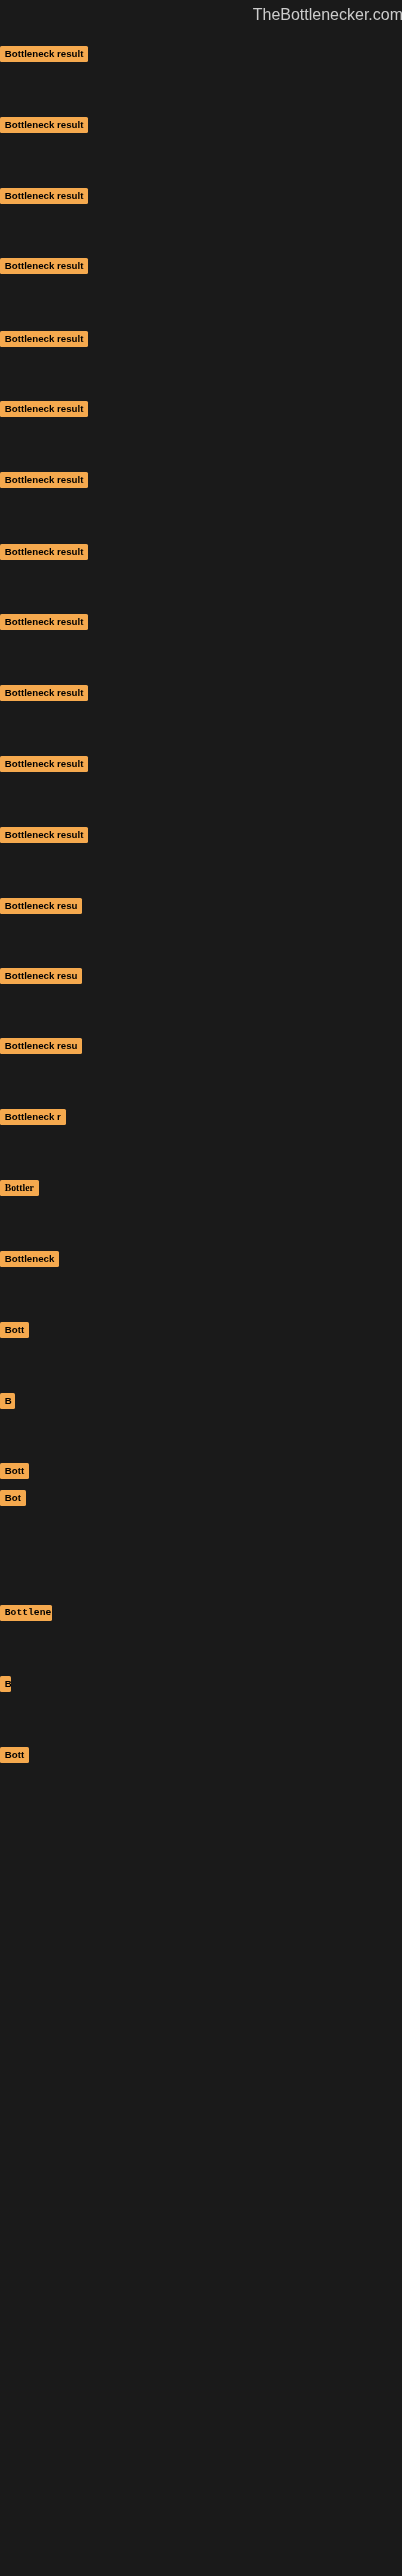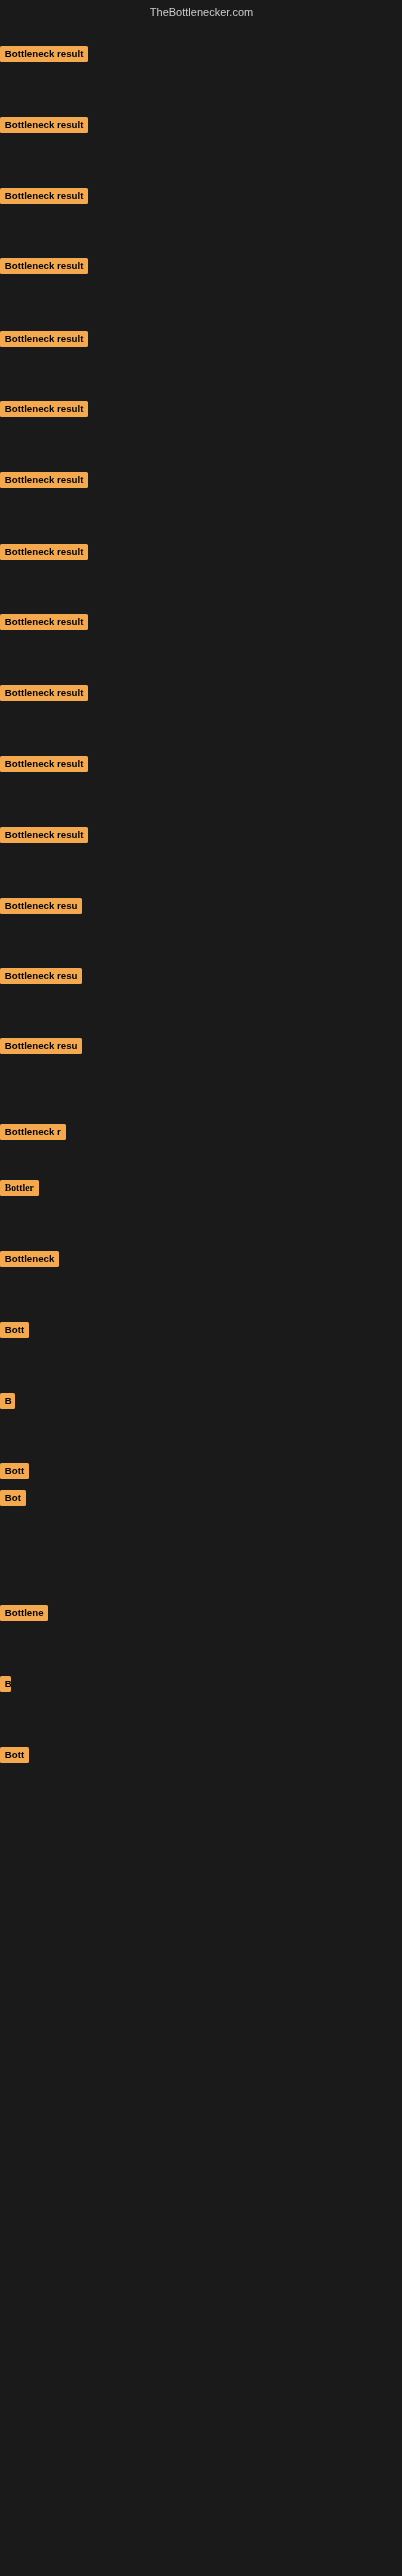--- a/index.html
+++ b/index.html
@@ -10,23 +10,23 @@
 
     body {
       width: 403px;
       min-height: 2576px;
       background-color: #1a1a1a;
       font-family: Arial, sans-serif;
       position: relative;
     }
 
     .site-title {
-      text-align: center;
+      text-align: right;
       color: #cccccc;
-      font-size: 11px;
+      font-size: 16px;
       padding: 6.4px 0 3.2px 0;
       width: 100%;
     }
 
     .bottleneck-item {
       position: absolute;
       left: 0;
     }
 
     .bottleneck-badge {
@@ -55,24 +55,24 @@
     <div class="bottleneck-item" style="top: 401px;"><span class="bottleneck-badge" style="max-width: 93px;">Bottleneck result</span></div>
     <div class="bottleneck-item" style="top: 472px;"><span class="bottleneck-badge" style="max-width: 93px;">Bottleneck result</span></div>
     <div class="bottleneck-item" style="top: 544px;"><span class="bottleneck-badge" style="max-width: 93px;">Bottleneck result</span></div>
     <div class="bottleneck-item" style="top: 614px;"><span class="bottleneck-badge" style="max-width: 93px;">Bottleneck result</span></div>
     <div class="bottleneck-item" style="top: 685px;"><span class="bottleneck-badge" style="max-width: 93px;">Bottleneck result</span></div>
     <div class="bottleneck-item" style="top: 756px;"><span class="bottleneck-badge" style="max-width: 93px;">Bottleneck result</span></div>
     <div class="bottleneck-item" style="top: 827px;"><span class="bottleneck-badge" style="max-width: 93px;">Bottleneck result</span></div>
     <div class="bottleneck-item" style="top: 898px;"><span class="bottleneck-badge" style="max-width: 85px;">Bottleneck resu</span></div>
     <div class="bottleneck-item" style="top: 968px;"><span class="bottleneck-badge" style="max-width: 85px;">Bottleneck resu</span></div>
     <div class="bottleneck-item" style="top: 1038px;"><span class="bottleneck-badge" style="max-width: 85px;">Bottleneck resu</span></div>
-    <div class="bottleneck-item" style="top: 1109px;"><span class="bottleneck-badge" style="max-width: 71px; margin-top: 15px;">Bottleneck r</span></div>
+    <div class="bottleneck-item" style="top: 1109px;"><span class="bottleneck-badge" style="max-width: 71px;">Bottleneck r</span></div>
     <div class="bottleneck-item" style="top: 1180px;"><span class="bottleneck-badge" style="max-width: 47px; font-family: Liberation Serif, serif;">Bottler</span></div>
     <div class="bottleneck-item" style="top: 1251px;"><span class="bottleneck-badge" style="max-width: 60px;">Bottleneck</span></div>
     <div class="bottleneck-item" style="top: 1322px;"><span class="bottleneck-badge" style="max-width: 34px;">Bott</span></div>
     <div class="bottleneck-item" style="top: 1393px;"><span class="bottleneck-badge" style="max-width: 14.5px;">B</span></div>
     <div class="bottleneck-item" style="top: 1463px;"><span class="bottleneck-badge" style="max-width: 34px;">Bott</span></div>
     <div class="bottleneck-item" style="top: 1490px;"><span class="bottleneck-badge" style="max-width: 27px;">Bot</span></div>
-    <div class="bottleneck-item" style="top: 1605px;"><span class="bottleneck-badge" style="max-width: 52px;">Bottlene</span></div>
+    <div class="bottleneck-item" style="top: 1605px; font-family: Liberation Mono, monospace;"><span class="bottleneck-badge" style="max-width: 52px;">Bottlene</span></div>
     <div class="bottleneck-item" style="top: 1676px;"><span class="bottleneck-badge" style="max-width: 11.3px;">B</span></div>
     <div class="bottleneck-item" style="top: 1747px;"><span class="bottleneck-badge" style="max-width: 31px;">Bott</span></div>
   </div>
 
 
 </body></html>

